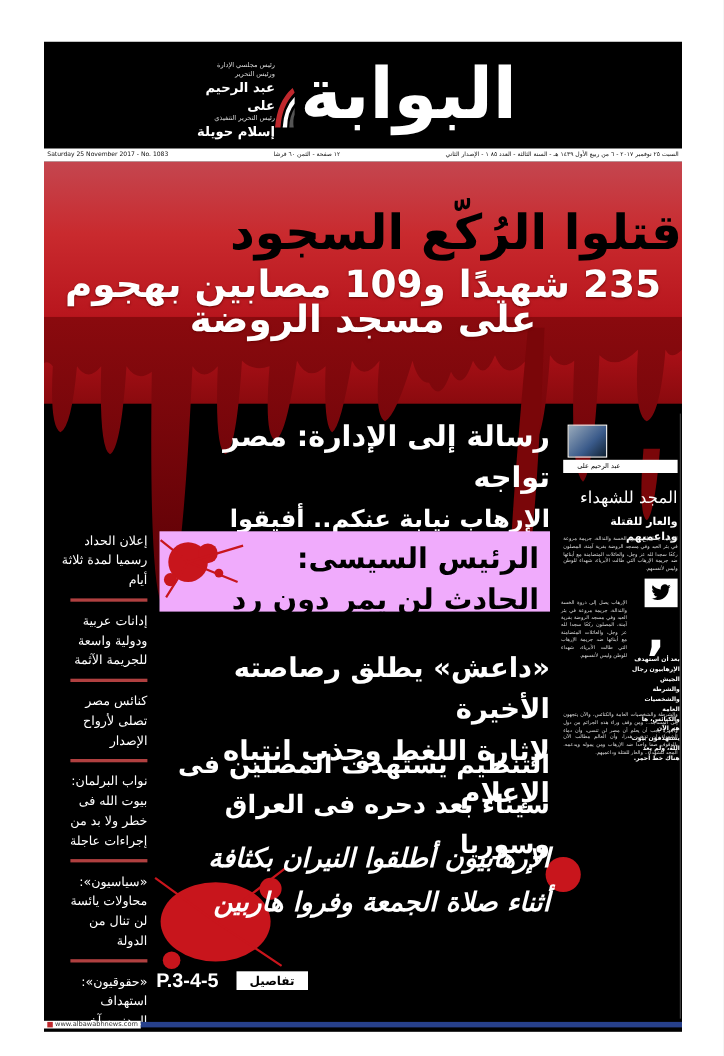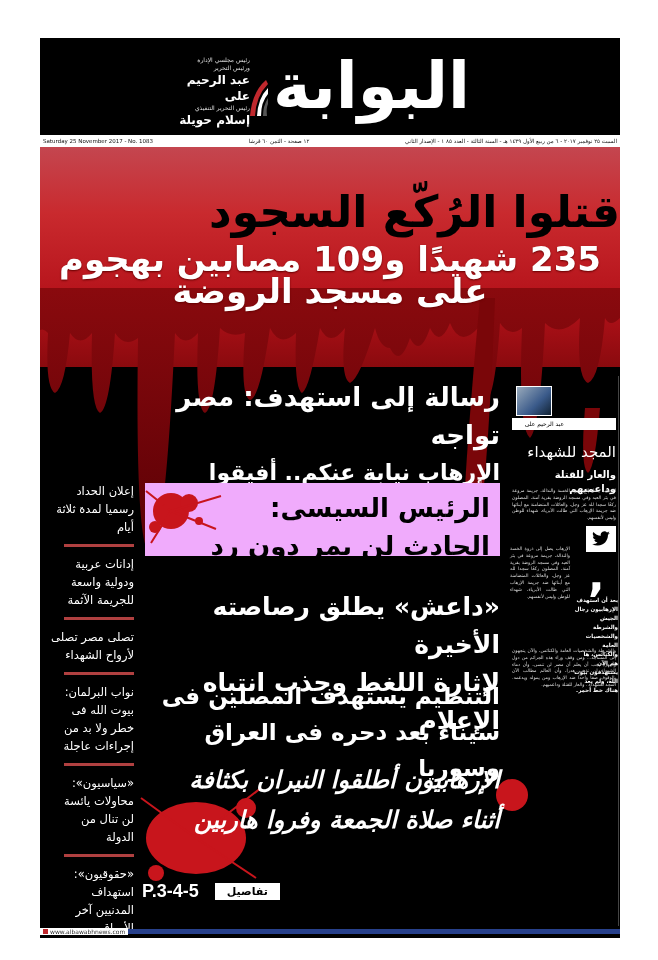--- a/index.html
+++ b/index.html
@@ -118,21 +118,21 @@
       Q85 60 75 45 Q70 120 60 125 Q50 120 52 45
       Q40 60 30 45 Q25 100 15 105 Q5 100 8 45 Q4 40 0 42 Z" fill="url(#dg)"></path>
     <path d="M455 10 Q445 260 430 270 L425 270 Q418 250 440 10 Z" fill="#7a0609"></path>
     <path d="M560 120 Q555 180 548 185 Q540 180 545 120 Z" fill="#7a0609"></path>
   </svg>
 
   <div class="headline1">قتلوا الرُكّع السجود</div>
   <div class="headline2">235 شهيدًا و109 مصابين بهجوم على مسجد الروضة</div>
 
   <div class="hl hl-world">
-    <div>رسالة إلى استهدف: مصر تواجه</div>
+    <div>رسالة إلى الإدارة: مصر تواجه</div>
     <div style="font-size:22px;">الإرهاب نيابة عنكم.. أفيقوا يرحمكم الله</div>
   </div>
 
   <div class="sisi-box">
     <svg class="splatter-sisi" viewBox="0 0 90 70">
       <circle cx="30" cy="30" r="18" fill="#c8151c"></circle>
       <circle cx="48" cy="22" r="9" fill="#c8151c"></circle>
       <circle cx="14" cy="46" r="6" fill="#c8151c"></circle>
       <circle cx="58" cy="40" r="4" fill="#c8151c"></circle>
       <path d="M30 30 L80 15 M30 30 L75 48 M30 30 L10 62 M30 30 L5 10" stroke="#c8151c" stroke-width="2"></path>
@@ -170,21 +170,21 @@
   <div class="details-row">
     <span class="pages-label">P.3-4-5</span>
     <span class="details-btn">تفاصيل</span>
   </div>
 
   <div class="left-col">
     <div class="item">إعلان الحداد رسميا لمدة ثلاثة أيام</div>
     <div class="sep"></div>
     <div class="item">إدانات عربية ودولية واسعة للجريمة الآثمة</div>
     <div class="sep"></div>
-    <div class="item">تصلى مصر تصلى لأرواح الشهداء</div>
+    <div class="item">كنائس مصر تصلى لأرواح الإصدار</div>
     <div class="sep"></div>
     <div class="item">نواب البرلمان: بيوت الله فى خطر ولا بد من إجراءات عاجلة</div>
     <div class="sep"></div>
     <div class="item">«سياسيون»: محاولات يائسة لن تنال من الدولة</div>
     <div class="sep"></div>
     <div class="item">«حقوقيون»: استهداف المدنيين آخر الأوراق</div>
   </div>
 
   <div class="right-col">
     <div class="author-photo"></div>

